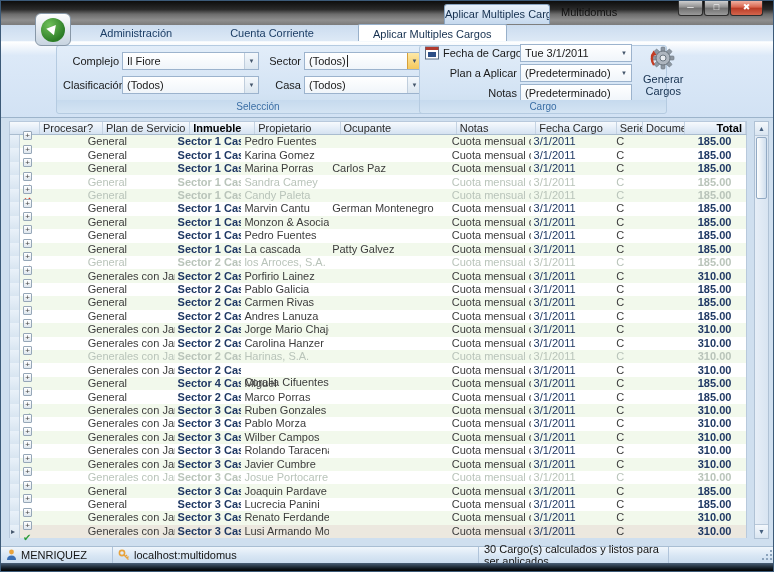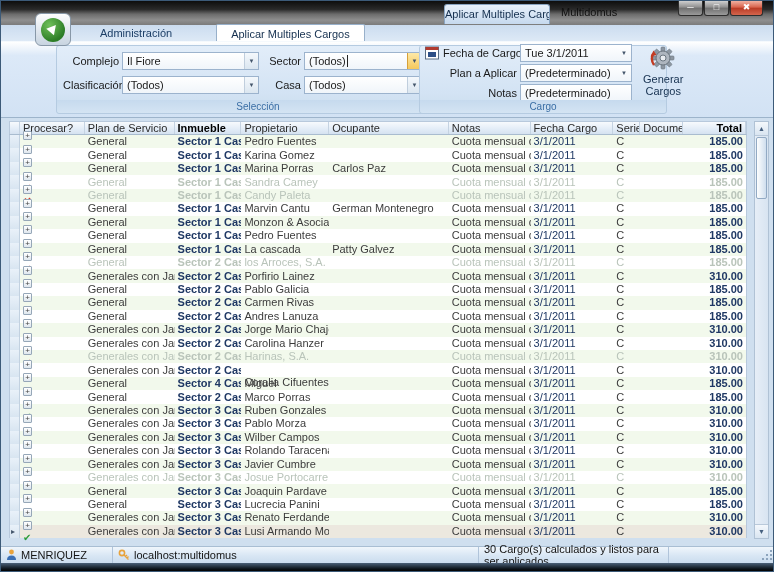--- a/index.html
+++ b/index.html
@@ -70,35 +70,35 @@
     justify-content:flex-start; gap:2px; color:#15304f; text-align:center; line-height:12px; padding-top:2px; }
   .bigbtn svg { flex:0 0 auto; }
 
   .minical { width:15px; height:14px; }
 
   
   .content { position:absolute; left:0; top:116px; width:774px; height:432px;
     background:#cfdfef; border-top:1px solid #9db4cb; }
   .grid { position:absolute; left:8px; top:3px; width:738px; }
   .ghead { display:flex; height:14px;
-    background:linear-gradient(180deg,#f7fafd,#e2ecf7 60%,#d5e2f0); border:1px solid #b8c9dc; border-bottom:1px solid #a9bccf; }
+    background:linear-gradient(180deg,#f7fafd,#e2ecf7 60%,#d5e2f0); border:1px solid #b8c9dc; border-bottom:1px solid #a9bccf;padding-left:20px; }
   .ghead .hc { border-right:1px solid #c5d3e2; padding:0 3px; line-height:12px; color:#2a2a2a;
     white-space:nowrap; overflow:hidden; }
   .ghead .hc.bold { font-weight:bold; color:#000; }
   .ghead .hc.right { text-align:right; }
   .gbodyrows { border-left:1px solid #b8c9dc; border-right:1px solid #b8c9dc; background:#fff; }
   .grow { display:flex; height:13.45px; align-items:center; background:#ffffff; }
   .grow.band { background:#f2f9ec; }
   .grow.sel { background:#ece8df; }
   .gc { padding:0 3px; white-space:nowrap; overflow:hidden; color:#3c3c3c; line-height:13px; }
   .gc.selcell { align-self:stretch; background:linear-gradient(180deg,#e9f1f9,#d8e5f1);
     border-right:1px solid #c2d1e0; color:#44566b; font-size:8px; line-height:13px; padding:0 1px; }
   .gc.navy { color:#1f3864; }
   .gc.boldnavy { color:#1f3864; font-weight:bold; }
-  .gc.right { text-align:right; }
+  .gc.right { text-align:center; }
   .expbox { display:inline-block; width:9px; height:9px; border:1px solid #96a7b8; border-radius:1px;
     background:linear-gradient(180deg,#ffffff,#dfe7ee); color:#444; font-size:8px; line-height:7px;
     text-align:center; vertical-align:middle; margin-right:6px; }
   .stat { font-size:10px; font-weight:bold; vertical-align:middle; }
   .stat.ok { color:#2e9e3c; } .stat.no { color:#d23b2e; }
   .grow.off .gc { color:#b9c4ba; }
   .grow.off .gc.navy, .grow.off .gc.boldnavy { color:#b9c4ba; }
 
   
   .vscroll { position:absolute; right:6px; top:3px; width:15px; height:418px;
@@ -143,20 +143,21 @@
   </div>
 
   <div class="appbtn">
     <div class="ball">
         <div class="arrow"></div>
       </div>
   </div>
 
   <div class="tabrow">
     <div class="rtab t0">Administración</div>
+    <div class="rtab t1">Cuenta Corriente</div>
     <div class="rtab active">Aplicar Multiples Cargos</div>
   </div>
 
   <div class="ribbon">
 
     <div class="rgroup g-sel">
       <div class="gbody">
         <div class="fieldcol" style="padding-left:6px;">
           <div class="frow">
             <span class="flabel" style="width:56px;">Complejo</span>

